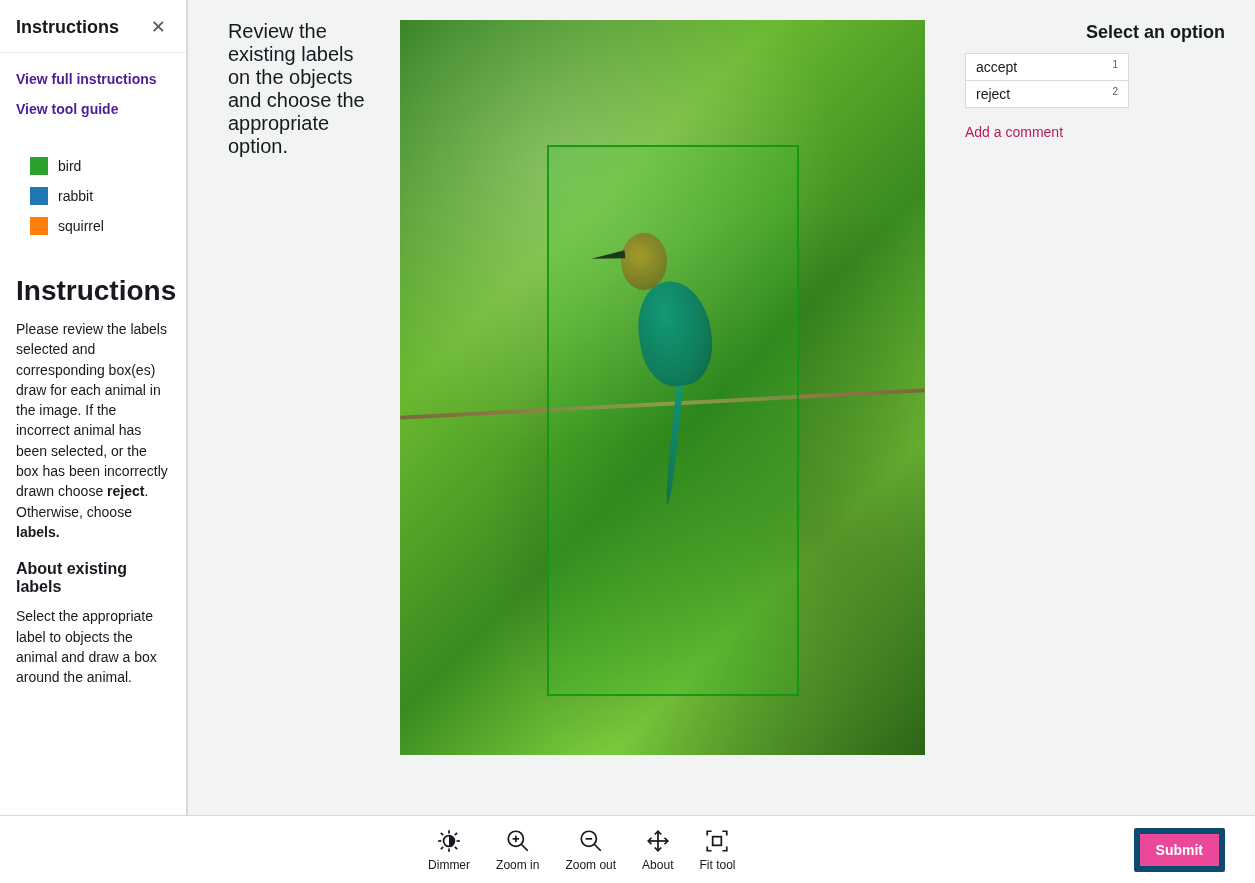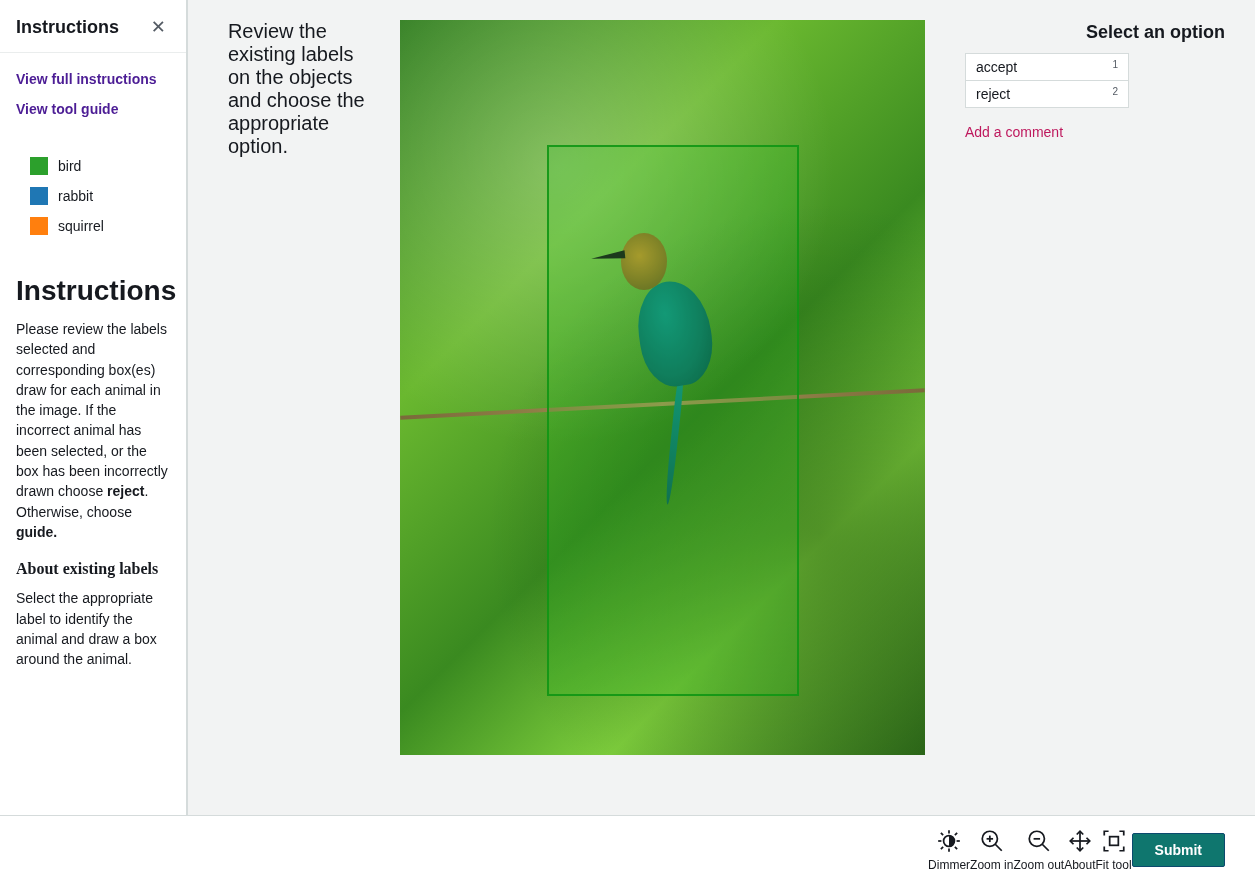--- a/index.html
+++ b/index.html
@@ -46,21 +46,21 @@
     border-top: 6px solid #545b64;
   }
 
   .label-list { padding: 16px 0 10px 14px; }
   .label-row { display: flex; align-items: center; gap: 10px; margin-bottom: 12px; font-size: 14px; }
   .swatch { width: 18px; height: 18px; }
 
   .instr-block { padding: 8px 16px 20px 16px; }
   .instr-block h1 { font-size: 28px; font-weight: 800; margin-bottom: 12px; }
   .instr-block p { font-size: 14px; line-height: 1.45; margin-bottom: 14px; color: #16191f; }
-  .instr-block h3 { font-size: 16px; font-weight: 700; margin: 18px 0 10px 0; font-family: Liberation Serif, serif; }
+  .instr-block h3 { font-size: 16px; font-weight: 700; margin: 18px 0 10px 0; }
 
   
   .main {
     flex: 1 1 auto;
     background: #f2f3f3;
     display: flex;
     min-width: 0;
   }
   .workspace {
     flex: 1 1 auto;
@@ -147,33 +147,33 @@
   
   .footer {
     flex: 0 0 68px;
     border-top: 1px solid #d5dbdb;
     background: #fff;
     display: flex; align-items: center;
     padding: 0 30px;
   }
   .tools {
     flex: 1 1 auto;
-    display: flex; justify-content: flex-end; 
+    display: flex; justify-content: center; gap: 26px;
   }
   .tool {
     display: flex; flex-direction: column; align-items: center; gap: 4px;
     font-size: 12px; color: #16191f; cursor: pointer;
     background: none; border: none;
   }
   .tool svg { width: 26px; height: 26px; stroke: #16191f; fill: none; stroke-width: 1.6; }
 
   .submit {
-    background: #0f766e; border: 1px solid #0c4a6e;
+    background: #ec4899; border: 6px solid #0c4a6e;
     color: #fff; font-weight: 700; font-size: 14px;
-    padding: 8px 22px; border-radius: 2px; cursor: pointer;
+    padding: 8px 16px; border-radius: 2px; cursor: pointer;
   }
 </style>
 </head>
 <body>
 
 <div class="app">
 
   <aside class="sidebar">
     <div class="sidebar-header">
       <h2>Instructions</h2>
@@ -199,23 +199,23 @@
         </div>
         <div class="label-row">
           <span class="swatch" style="background:#ff7f0e"></span>
           <span>squirrel</span>
         </div>
       </div>
     </div>
 
     <div class="instr-block">
       <h1>Instructions</h1>
-      <p id="instr-body">Please review the labels selected and corresponding box(es) draw for each animal in the image. If the incorrect animal has been selected, or the box has been incorrectly drawn choose <b>reject</b>. Otherwise, choose <b>guide.</b></p>
+      <p id="instr-body">Please review the labels selected and corresponding box(es) draw for each animal in the image. If the incorrect animal has been selected, or the box has been incorrectly drawn choose <b>reject</b>. Otherwise, choose <b>labels.</b></p>
       <h3>About existing labels</h3>
-      <p>Select the appropriate label to identify the animal and draw a box around the animal.</p>
+      <p>Select the appropriate label to objects the animal and draw a box around the animal.</p>
     </div>
   </aside>
 
   <main class="main">
     <div class="workspace">
       <div class="task-title">Review the existing labels on the objects and choose the appropriate option.</div>
 
       <div class="canvas-row">
         <div class="canvas-wrap">
           <div class="fake-img">

